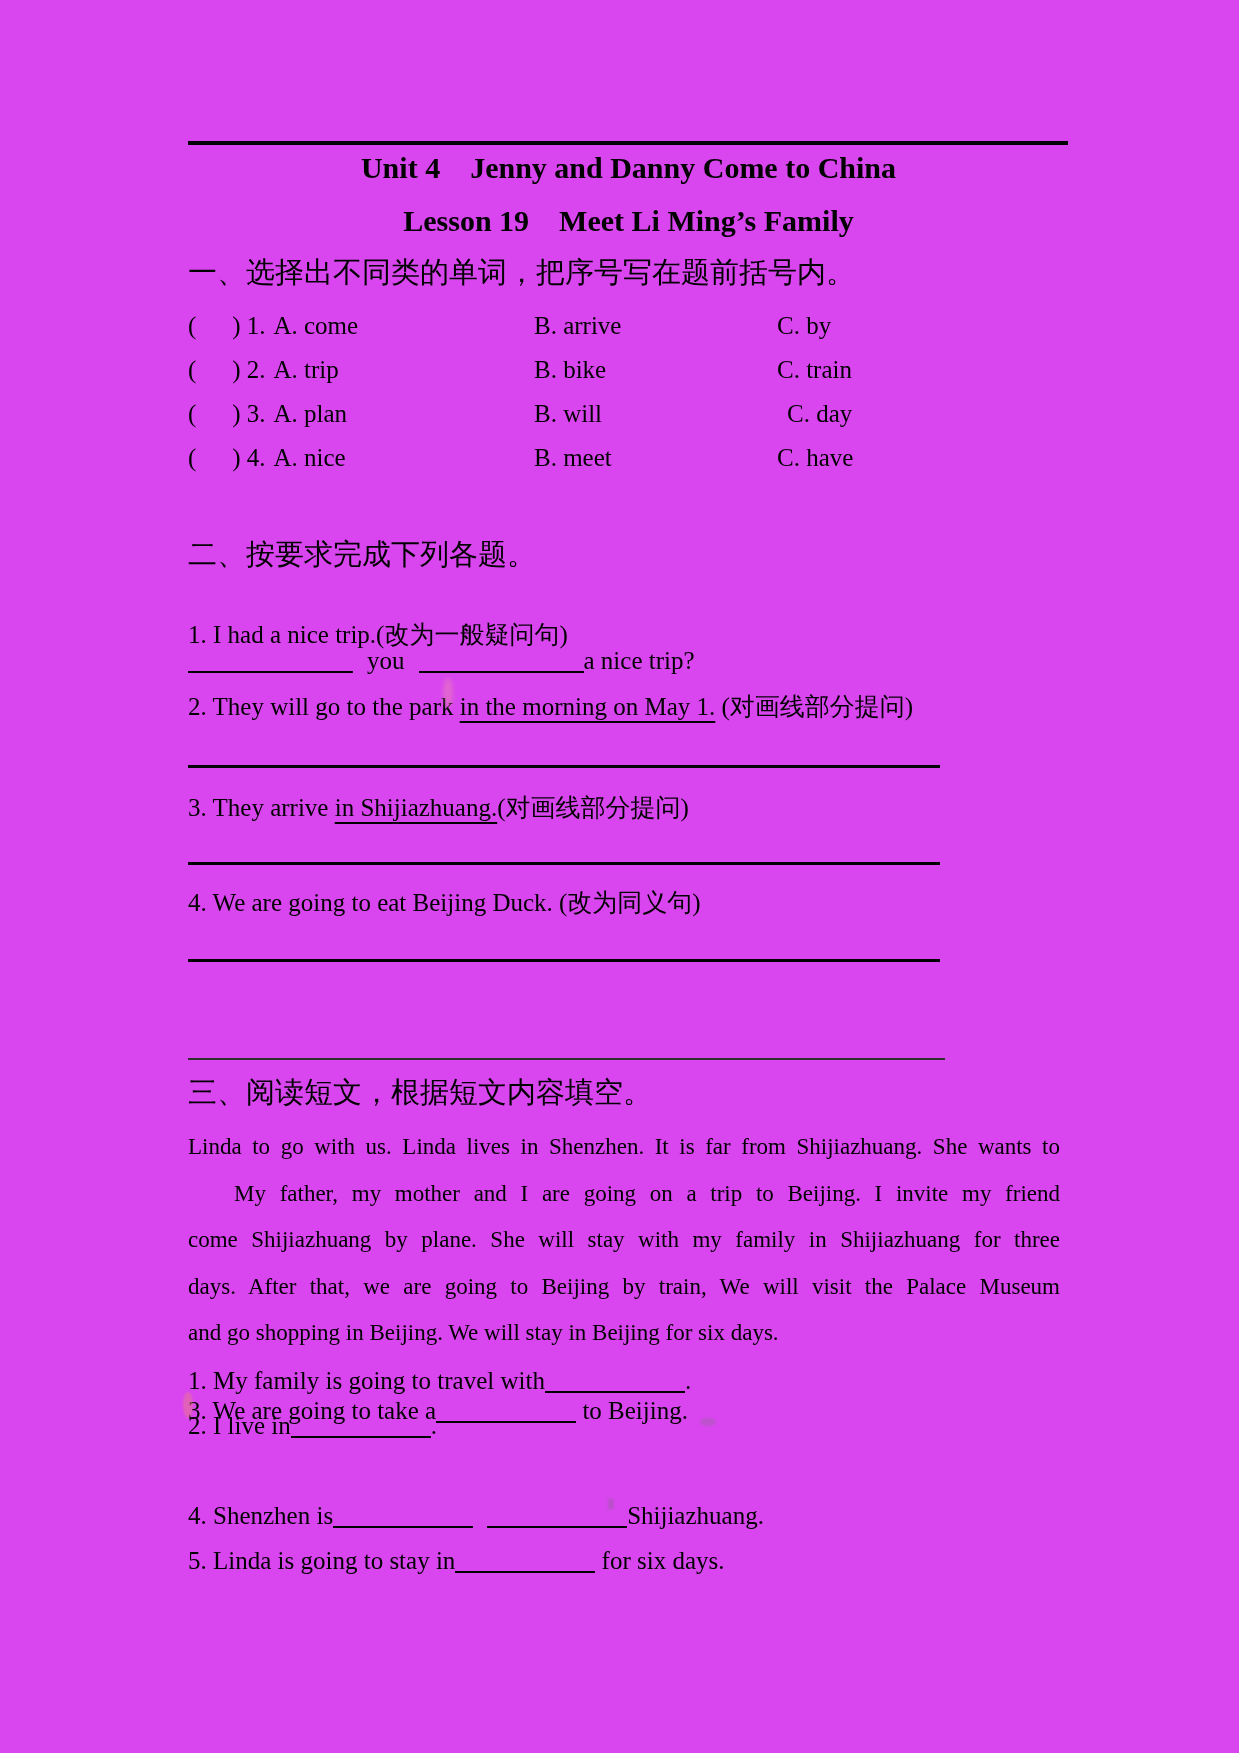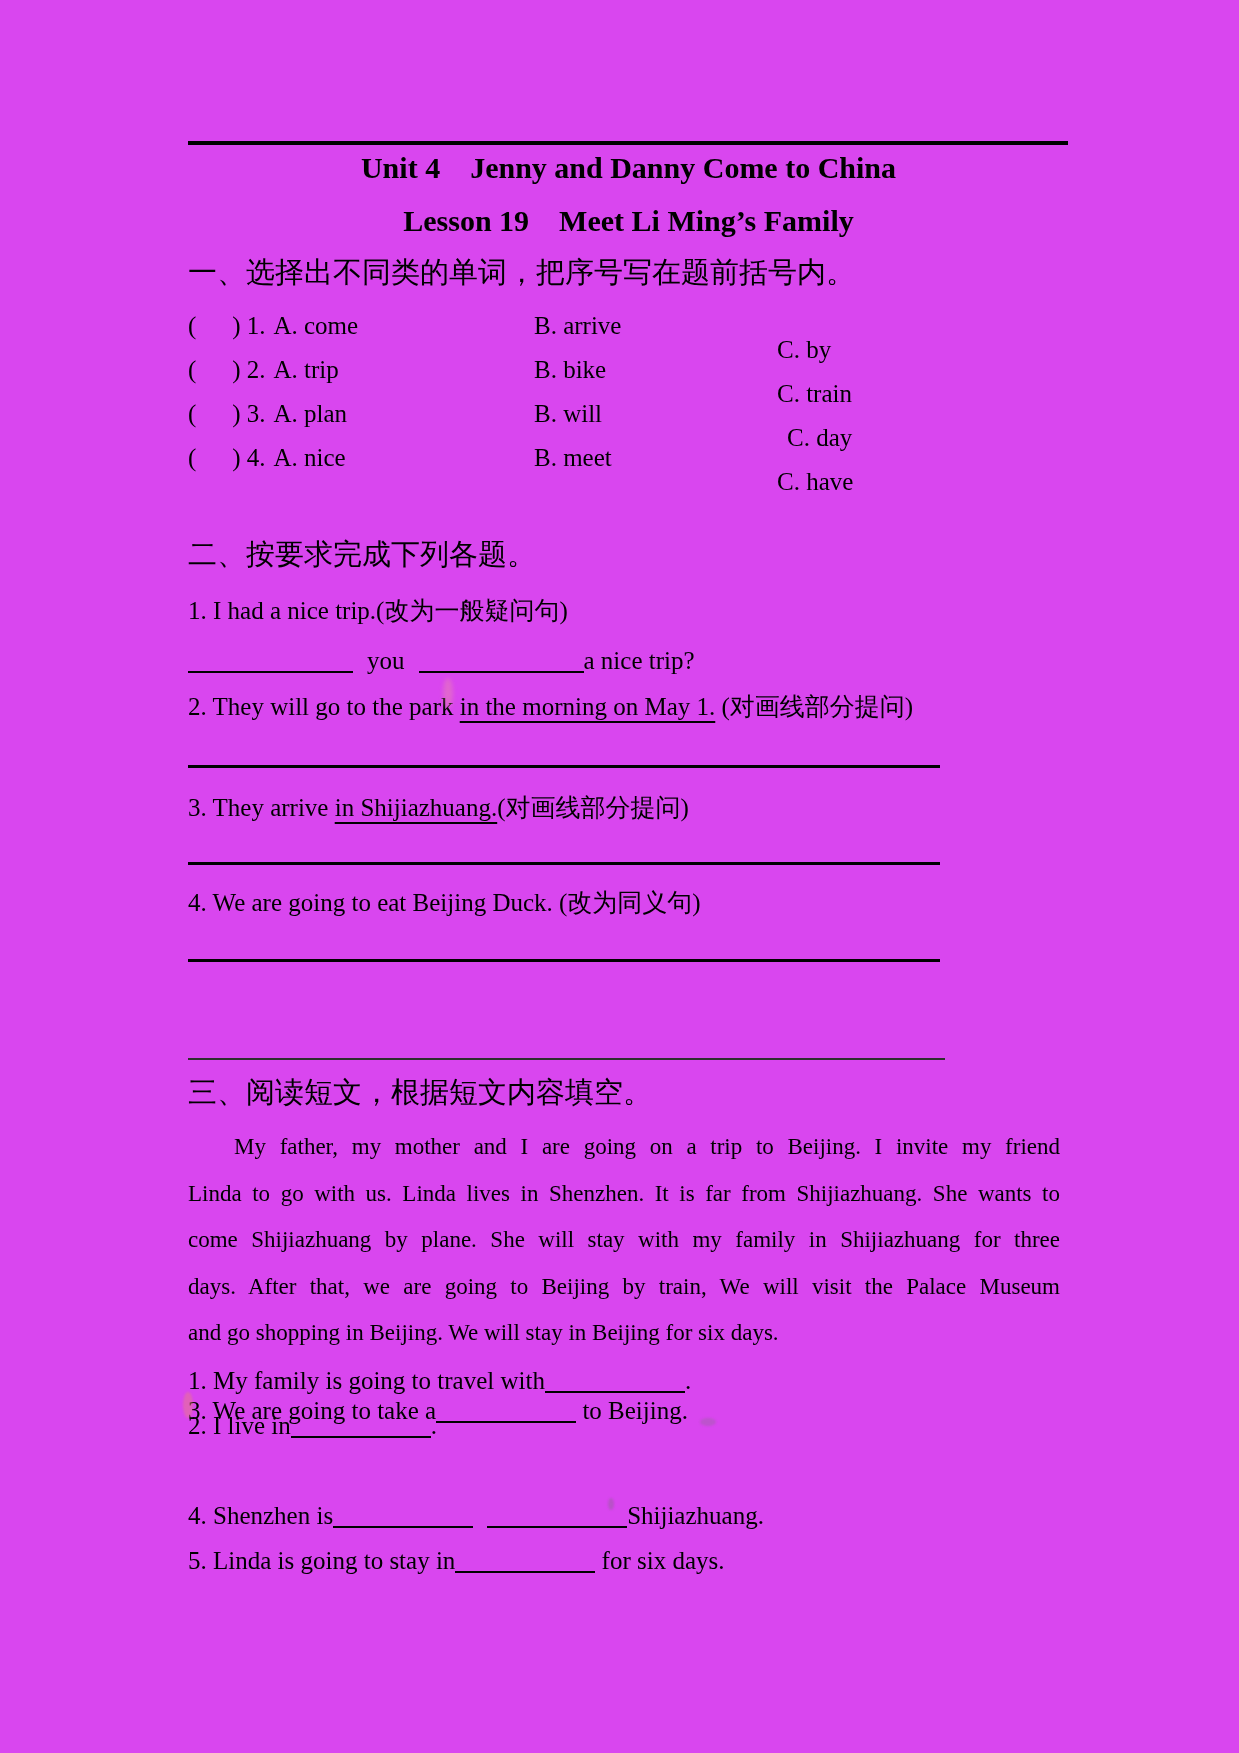--- a/index.html
+++ b/index.html
@@ -22,21 +22,21 @@
   .rule-top{position:absolute;left:188px;top:141px;width:880px;height:4px;background:#000;}
 
   
   .answer-line{position:absolute;left:188px;width:752px;border-top:3px solid #000;}
   .answer-line.thin{border-top:2px solid #2f2f2f;width:757px;}
 
   
   .choice-row{display:flex;line-height:44px;font-size:25px;}
   .choice-row .ca{width:334px;}
   .choice-row .cb{width:243px;margin-left:12px;}
-  .choice-row .cc{flex:1;margin-top:24px;}
+  .choice-row .cc{flex:1;}
   .br-gap{display:inline-block;width:36px;}
   .qnum{margin:0 8px 0 6px;}
 
   
   .sec-heading{line-height:34px;font-size:29px;}
 
   
   .q-line{line-height:42px;font-size:25px;}
   .ul{
     text-decoration:underline;
@@ -101,21 +101,21 @@
     <span class="cc" style="padding-left:10px;">C. day</span>
   </div>
   <div class="abs choice-row" style="top:436px;">
     <span class="ca"><span><span>(</span><span class="br-gap"></span><span>)</span></span><span class="qnum">4.</span><span>A. nice</span></span>
     <span class="cb">B. meet</span>
     <span class="cc">C. have</span>
   </div>
 
   <div class="abs sec-heading cn" style="top:537px;">二、按要求完成下列各题。</div>
 
-  <div class="abs q-line" style="top:590px;">1. I had a nice trip.(改为一般疑问句)</div>
+  <div class="abs q-line" style="top:614px;">1. I had a nice trip.(改为一般疑问句)</div>
 
   <div class="abs q-line" style="top:640px;">
     <span class="blank b165"></span><span class="you-word">you</span><span class="blank b165"></span><span>a nice trip?</span>
   </div>
 
   <div class="abs q-line" style="top:686px;">
     <span>2. They will go to the park </span><span class="ul">in the morning on May 1.</span><span> (对画线部分提问)</span>
   </div>
   <div class="answer-line" style="top:765px;"></div>
 
@@ -125,22 +125,22 @@
   <div class="answer-line" style="top:862px;"></div>
 
   <div class="abs q-line" style="top:884px;line-height:38px;">4. We are going to eat Beijing Duck. (改为同义句)</div>
   <div class="answer-line" style="top:959px;"></div>
 
   <div class="answer-line thin" style="top:1058px;"></div>
 
   <div class="abs sec-heading cn" style="top:1075px;">三、阅读短文，根据短文内容填空。</div>
 
   <div class="abs" style="top:1124px;">
+    <div class="passage-line">Linda to go with us. Linda lives in Shenzhen. It is far from Shijiazhuang. She wants to</div>
     <div class="passage-line first">My father, my mother and I are going on a trip to Beijing. I invite my friend</div>
-    <div class="passage-line">Linda to go with us. Linda lives in Shenzhen. It is far from Shijiazhuang. She wants to</div>
     <div class="passage-line">come Shijiazhuang by plane. She will stay with my family in Shijiazhuang for three</div>
     <div class="passage-line">days. After that, we are going to Beijing by train, We will visit the Palace Museum</div>
     <div class="passage-line last">and go shopping in Beijing. We will stay in Beijing for six days.</div>
   </div>
 
   <div class="abs fill-line" style="top:1362px;">
     <span>1. My family is going to travel with</span><span class="blank b140"></span><span>.</span>
   </div>
   <div class="abs fill-line" style="top:1407px;">
     <span>2. I live in</span><span class="blank b140"></span><span>.</span>

